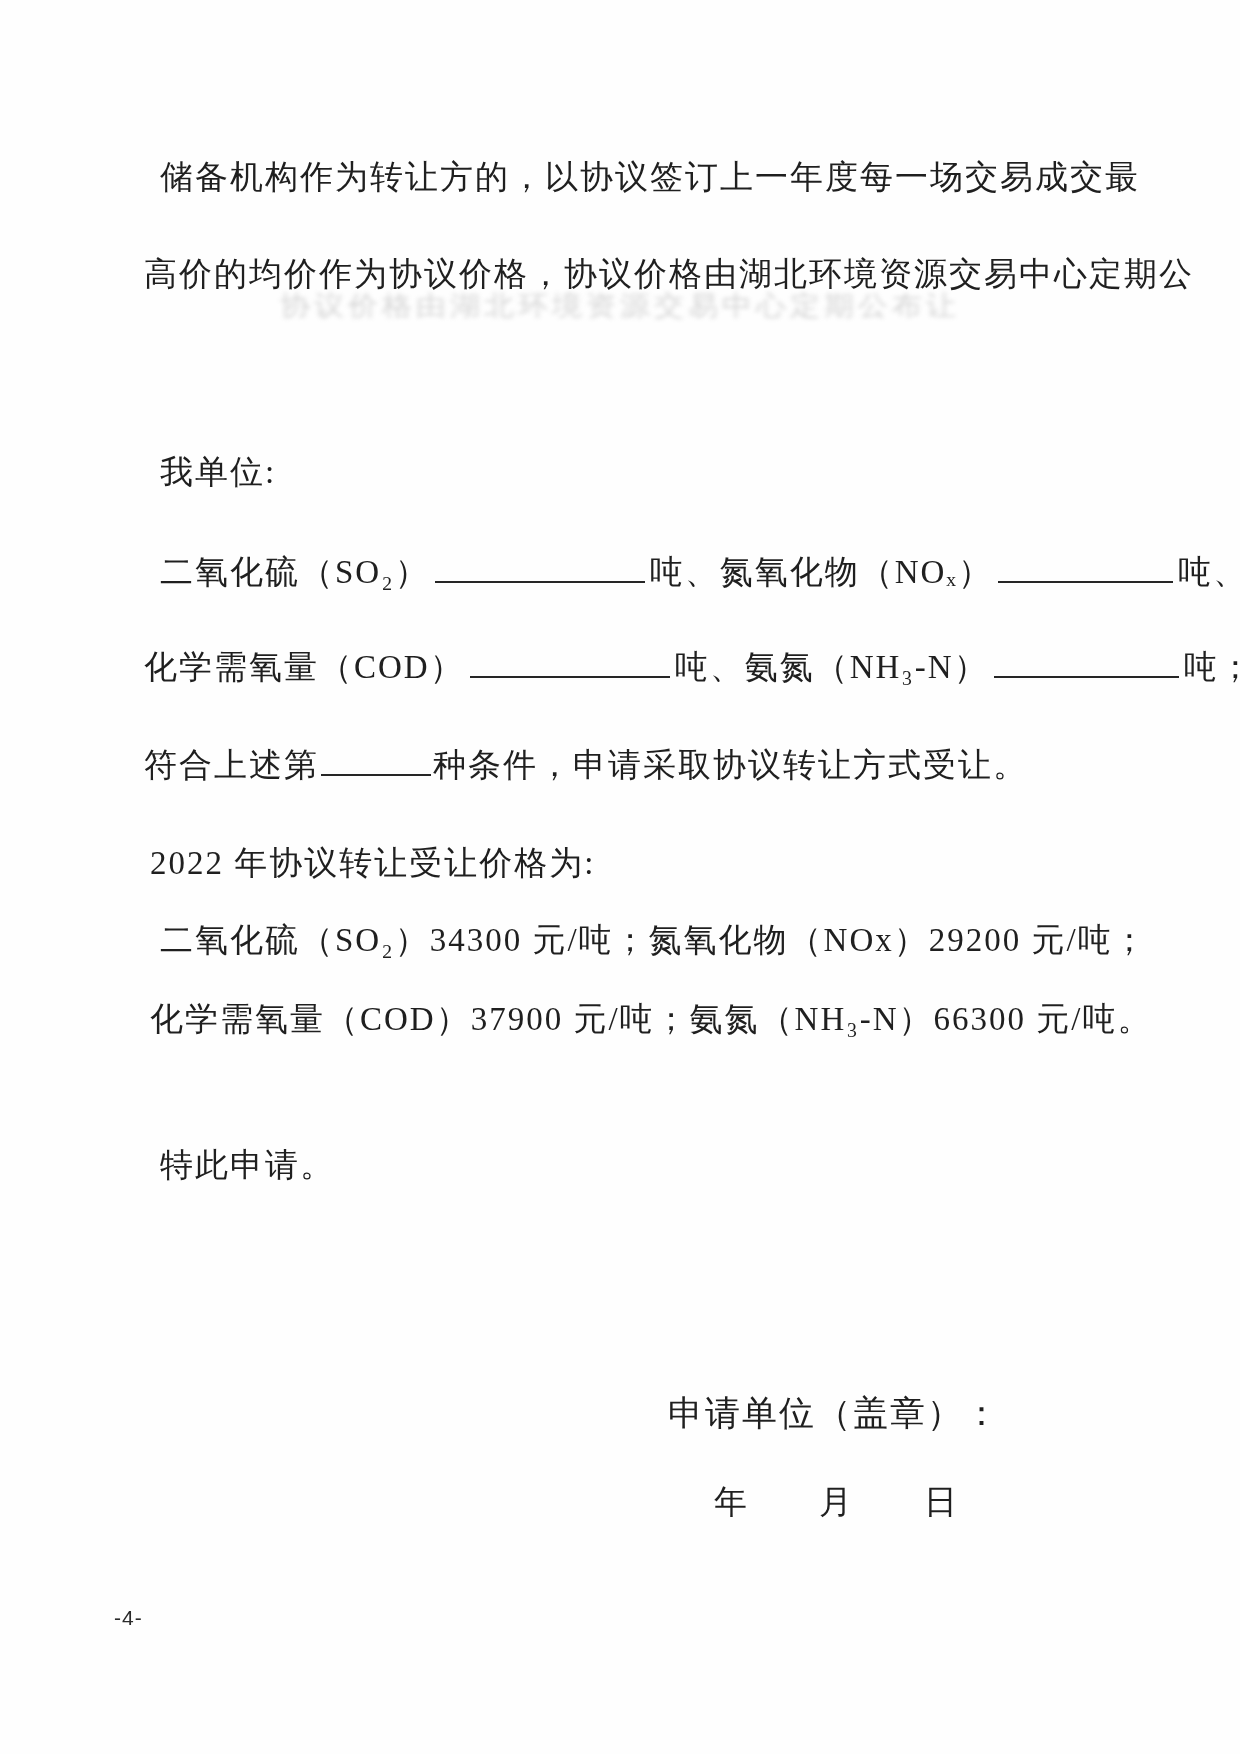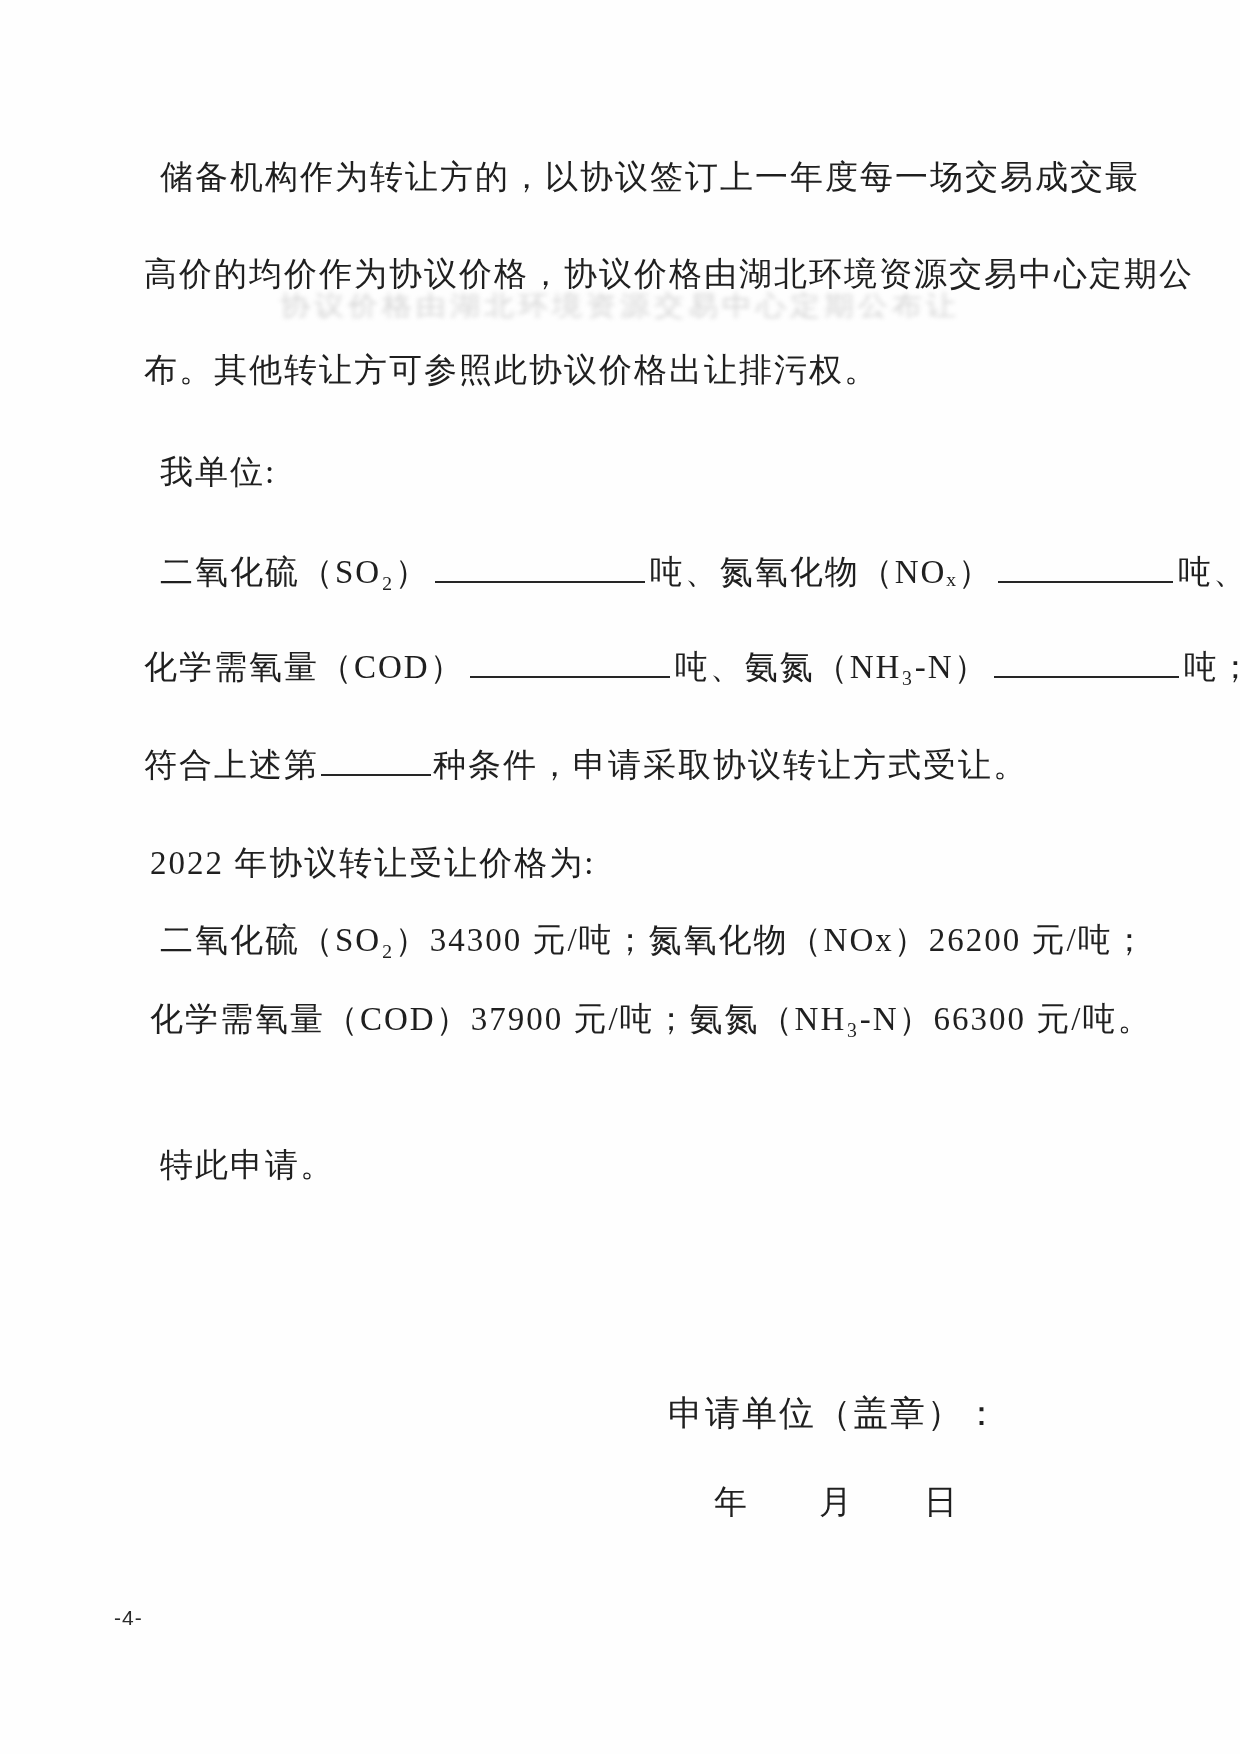--- a/index.html
+++ b/index.html
@@ -85,39 +85,38 @@
 <body>
 
 <div class="page">
 
   <div class="ghost">协议价格由湖北环境资源交易中心定期公布让</div>
 
   <div class="line indent" style="top:157px">储备机构作为转让方的，以协议签订上一年度每一场交易成交最</div>
 
   <div class="line flush" style="top:254px">高价的均价作为协议价格，协议价格由湖北环境资源交易中心定期公</div>
 
-  <div class="line flush" style="top:350px">布。其他转让方可参照此协议价格出让排污权。</div>
 
   <div class="line indent" style="top:452px">我单位:</div>
 
   <div class="line indent" style="top:548px">
     <span>二氧化硫（SO₂）</span><span class="blank w210"></span><span>吨、</span><span>氮氧化物（NOₓ）</span><span class="blank w175"></span><span>吨、</span>
   </div>
 
   <div class="line flush" style="top:643px">
     <span>化学需氧量（COD）</span><span class="blank w200"></span><span>吨、</span><span>氨氮（NH₃-N）</span><span class="blank w185"></span><span>吨；</span>
   </div>
 
   <div class="line flush" style="top:741px">
     <span>符合上述第</span><span class="blank w110"></span><span>种条件，申请采取协议转让方式受让。</span>
   </div>
 
   <div class="line" style="top:843px; left:150px">2022 年协议转让受让价格为:</div>
 
-  <div class="line indent" style="top:920px">二氧化硫（SO₂）34300 元/吨；氮氧化物（NOx）26200 元/吨；</div>
+  <div class="line indent" style="top:920px">二氧化硫（SO₂）34300 元/吨；氮氧化物（NOx）29200 元/吨；</div>
 
   <div class="line" style="top:999px; left:150px">化学需氧量（COD）37900 元/吨；氨氮（NH₃-N）66300 元/吨。</div>
 
   <div class="line indent" style="top:1145px">特此申请。</div>
 
   <div class="signature-line">申请单位（盖章）：</div>
 
   <div class="date-line">年　　月　　日</div>
 
   <div class="page-number">-4-</div>

